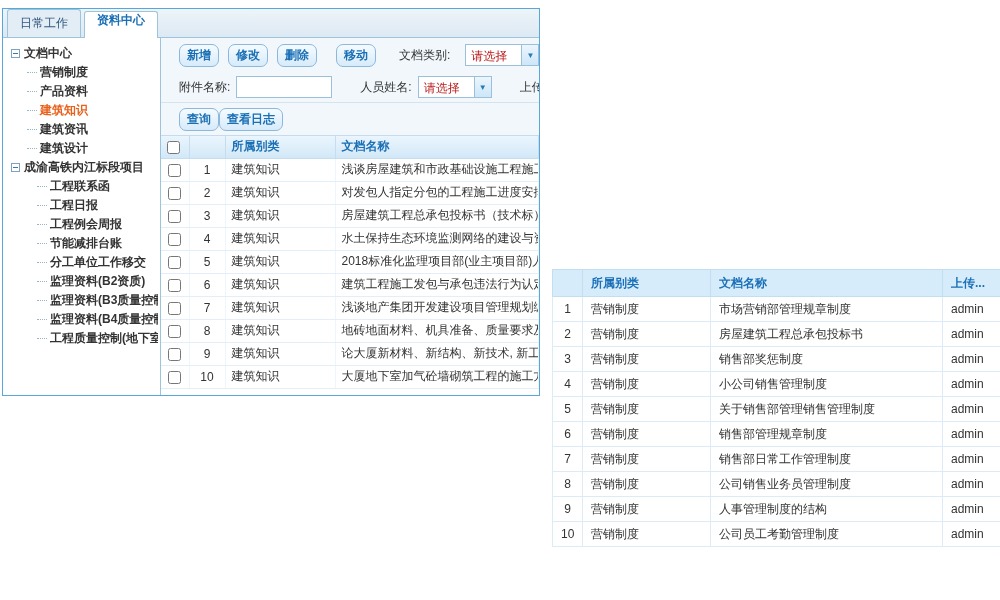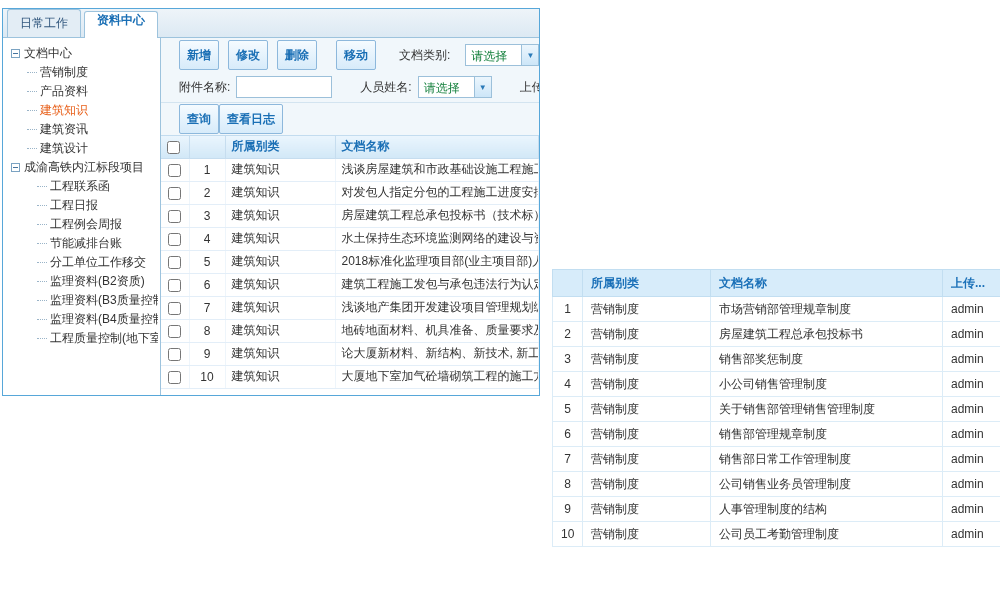--- a/index.html
+++ b/index.html
@@ -18,45 +18,45 @@
   .tab.active { background:#fff; color:#1a6fb5; font-weight:bold; height:27px; margin-bottom:-1px;flex-direction:column; }
   .tab-close { color:#e04b3a; font-weight:bold; font-size:13px; line-height:1; cursor:pointer; }
 
   .panel-body { flex:1; display:flex; min-height:0; }
 
   .sidebar { flex:0 0 158px; border-right:1px solid #9dc3dd; background:#fff; padding:6px 2px 0 2px; overflow:hidden; }
   .tree-item { height:19px; display:flex; align-items:center; white-space:nowrap; cursor:pointer; overflow:hidden; }
   .tree-item.lvl0 { padding-left:6px; }
   .tree-item.lvl1 { padding-left:22px; }
   .tree-item.lvl2 { padding-left:32px; }
-  .tree-label { color:#333; }
+  .tree-label { color:#333;font-weight:bold; }
   .tree-item.selected .tree-label { color:#e8611c; }
   .expander { display:none; width:9px; height:9px; border:1px solid #7ba3c2; background:#fff;
     position:relative; margin-right:4px; flex:0 0 auto; }
   .expander::after { content:""; position:absolute; left:1px; right:1px; top:3px; border-top:1px solid #46749e; }
   .tree-dash { width:10px; border-top:1px dotted #9ab4c8; margin-right:3px; flex:0 0 auto; }
   .tree-item.has-expander .expander { display:block; }
 
   .main { flex:1; display:flex; flex-direction:column; background:#f1f7fb; min-width:0; }
   .toolbar-row { display:flex; align-items:center; padding-left:18px; white-space:nowrap; overflow:hidden; flex:0 0 auto; }
   .row1 { height:34px; gap:9px; }
   .row2 { height:30px; }
   .row3 { height:33px; gap:0; border-top:1px solid #d3e4f0; }
 
-  .btn { height:30px; padding:0 7px; border:1px solid #8db8dc; border-radius:2px;
+  .btn { height:23px; padding:0 7px; border:1px solid #8db8dc; border-radius:7px;
     background:linear-gradient(#f5fbff,#d7ebfa); color:#1a6fb5; font-weight:bold; font-size:12px;
     font-family:inherit; cursor:pointer; }
   .gap-lg { margin-left:10px; }
   .field-label { color:#333; margin-right:6px; }
   .ml14 { margin-left:14px; }
   .ml12 { margin-left:28px; }
 
   .select { height:22px; width:74px; background:#fff; border:1px solid #9cc0da; display:inline-flex;
     align-items:stretch; cursor:pointer; flex:0 0 auto; }
-  .sel-text { flex:1; padding:3px 7px 0 5px; color:#15803d; overflow:hidden; }
+  .sel-text { flex:1; padding:3px 7px 0 5px; color:#b91c1c; overflow:hidden; }
   .sel-btn { width:17px; background:linear-gradient(#ecf6fd,#cde6f8); border-left:1px solid #9cc0da;
     display:flex; align-items:center; justify-content:center; color:#2a7ab8; font-size:8px; }
   .text-input { height:22px; width:96px; border:1px solid #9cc0da; background:#fff; padding:0 4px;
     font-family:inherit; font-size:12px; color:#333; }
 
   .grid { flex:1; background:#fff; overflow:hidden; border-top:1px solid #c3dcef; }
   table.datagrid { border-collapse:collapse; width:100%; table-layout:fixed; }
   .datagrid th { height:22px; background:linear-gradient(#eaf5fd,#d2e8f7); color:#1a6fb5; font-weight:bold;
     text-align:left; padding:0 6px; border-right:1px solid #c6ddef; border-bottom:1px solid #c6ddef;
     font-size:12px; white-space:nowrap; overflow:hidden; }

